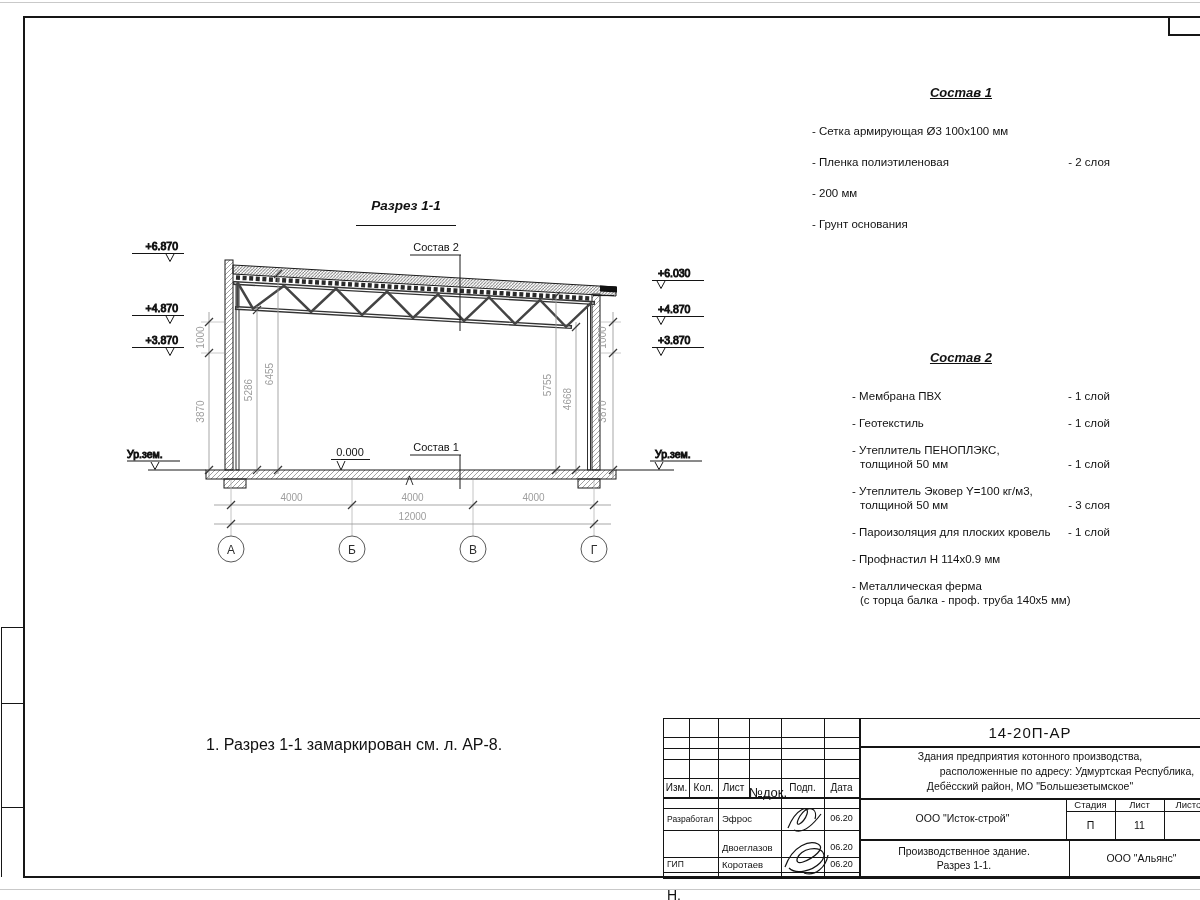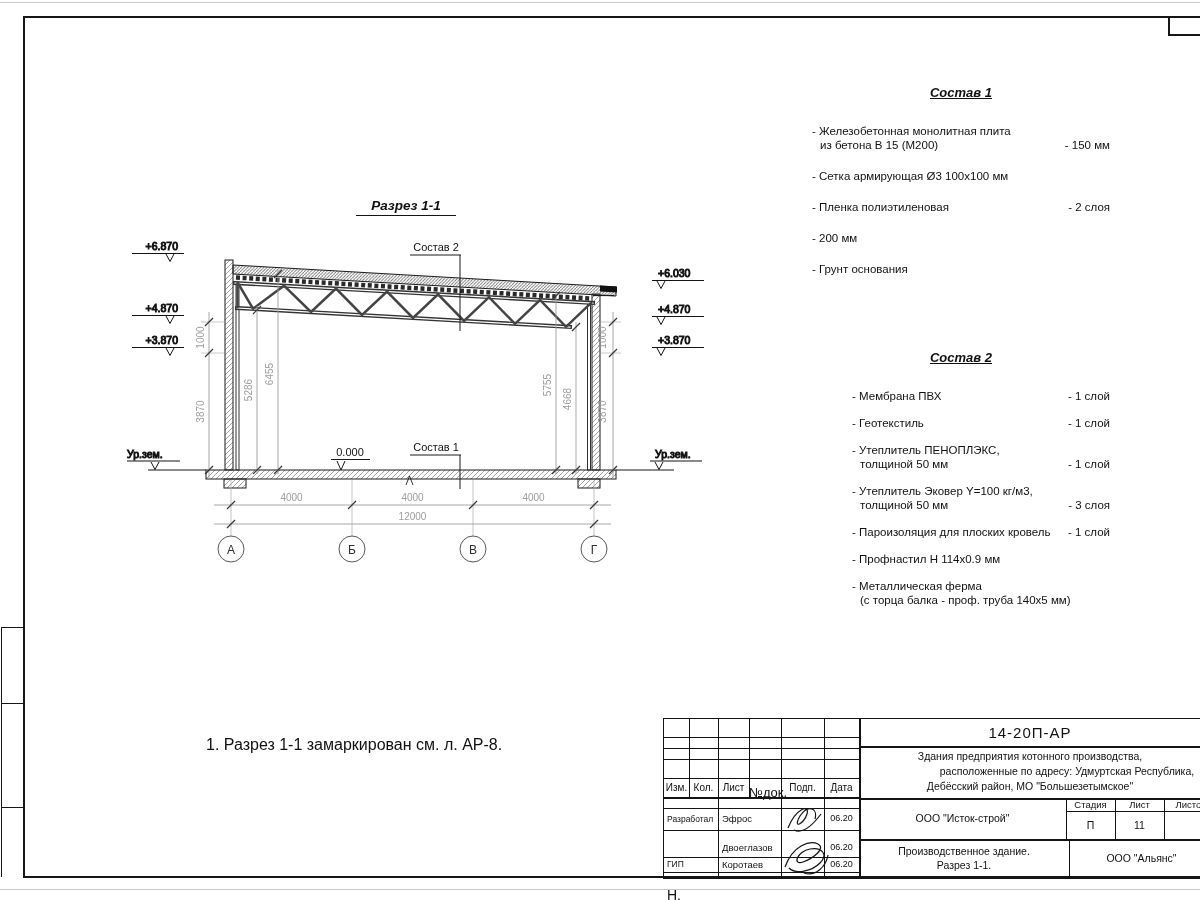--- a/index.html
+++ b/index.html
@@ -7,21 +7,21 @@
         font-family:"Liberation Sans", sans-serif;color:#111;}
   .hl,.vl{position:absolute;background:#161616;}
   .ghl{position:absolute;background:#c9c9c9;}
   svg text{font-family:"Liberation Sans", sans-serif;}
   .dimtxt{font-size:10px;fill:#9d9d9d;}
   .elevtxt{font-size:10.5px;fill:#141414;}
   .lbltxt{font-size:11px;fill:#141414;}
   .axistxt{font-size:12px;fill:#2e2e2e;}
   .sec-title{position:absolute;left:356px;top:198px;width:100px;text-align:center;
              font-size:13.5px;font-weight:bold;font-style:italic;
-             border-bottom:1.4px solid #141414;padding-bottom:2px;}
+             border-bottom:1.4px solid #141414;padding-bottom:12px;}
   .slist{position:absolute;width:298px;font-size:11.5px;line-height:14px;}
   .slist .ltitle{text-align:center;font-size:13px;font-weight:bold;font-style:italic;
                  text-decoration:underline;margin-bottom:24px;}
   .item{display:flex;justify-content:space-between;align-items:flex-end;}
   .s1 .item{margin-bottom:17px;}
   .s2 .item{margin-bottom:13px;margin-left:40px;}
   .item-text{width:238px;}
   .item-text .l2{padding-left:8px;}
   .item-value{white-space:nowrap;}
   .note{position:absolute;left:206px;top:736px;font-size:16px;}
@@ -234,27 +234,20 @@
       <text class="axistxt" x="594" y="553.5" text-anchor="middle">Г</text>
     </g>
   </svg>
 
   <div class="sec-title">Разрез 1-1</div>
 
   <div class="slist s1" style="left:812px;top:86px;">
     <div class="ltitle">Состав 1</div>
     <div class="item">
       <div class="item-text">
-          <div>- Железобетонная  монолитная плита</div>
-          <div class="l2">из бетона В 15 (М200)</div>
-        </div>
-      <div class="item-value">- 150 мм</div>
-    </div>
-    <div class="item">
-      <div class="item-text">
           <div>- Сетка армирующая Ø3 100х100 мм</div>
         </div>
       <div class="item-value"></div>
     </div>
     <div class="item">
       <div class="item-text">
           <div>- Пленка полиэтиленовая</div>
         </div>
       <div class="item-value">-  2 слоя</div>
     </div>

